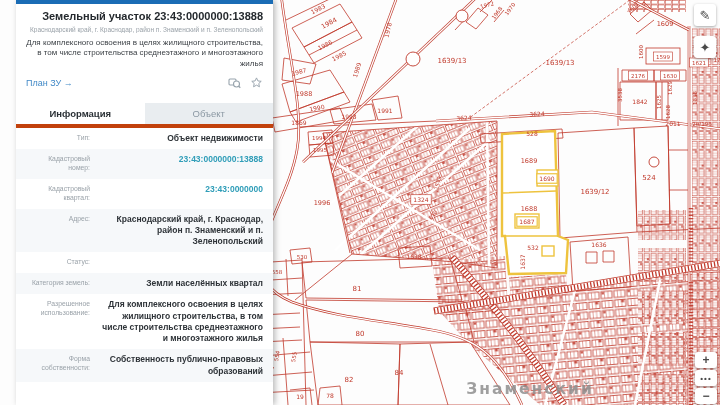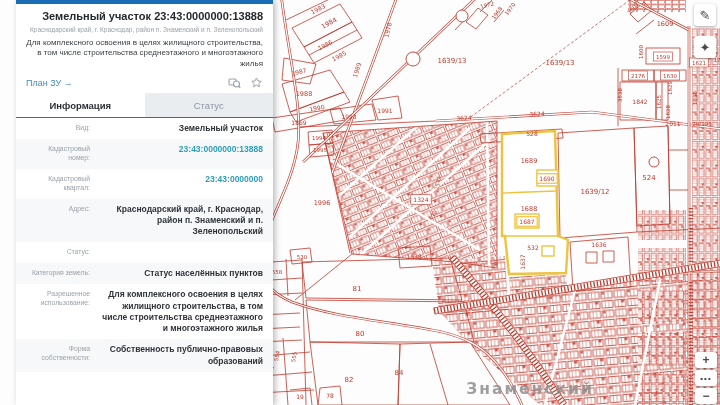--- a/index.html
+++ b/index.html
@@ -45,25 +45,25 @@
   .zoom-stack .dots{font-size:8px;letter-spacing:1px;}
 
   
   .panel{position:absolute;left:16px;top:0;width:257px;height:405px;background:#fff;
     box-shadow:2px 0 6px rgba(0,0,0,.28);overflow:hidden;z-index:10;text-align:right;}
   .panel-accent{height:4px;background:var(--accent);}
   .panel-head{padding:6px 10px 0 10px;}
   .panel-title{font-size:11px;font-weight:bold;color:#24292e;margin-bottom:4px;}
   .panel-subtitle{font-size:6.5px;color:#9aa2a9;white-space:nowrap;overflow:hidden;margin-bottom:5px;}
   .panel-desc{font-size:8px;line-height:1.3;color:#3a3f44;margin-bottom:7px;}
-  .link-row{display:flex;align-items:center;justify-content:space-between;margin-bottom:4px;}
+  .link-row{display:flex;align-items:center;justify-content:space-between;margin-bottom:14px;}
   .plan-link{font-size:9px;color:var(--blue);text-decoration:none;cursor:pointer;}
   .link-icons{display:flex;gap:9px;color:#98a4ad;}
   .link-icons svg{display:block;cursor:pointer;}
-  .tabs{display:flex;background:#e9edf0;height:25px;border-bottom:1px solid #c2410c;}
+  .tabs{display:flex;background:#e9edf0;height:25px;border-bottom:4px solid #c2410c;}
   .tab{flex:1;display:flex;align-items:center;justify-content:center;font-size:9.5px;
     color:#8b98a3;cursor:pointer;}
   .tab.active{background:#fff;color:#2b3136;font-weight:bold;}
   .rows .row{display:flex;}
   .rows .row:nth-child(even){background:#f6f8fa;}
   .row-label{width:78px;padding:6px 4px 6px 10px;font-size:6.8px;line-height:1.3;color:#9aa2a9;}
   .row-value{flex:1;padding:5px 10px 5px 2px;font-size:8.5px;line-height:1.32;
     color:#2e3338;font-weight:bold;}
   .row-value.link{color:var(--teal);font-weight:bold;cursor:pointer;}
 </style>
@@ -427,45 +427,45 @@
           <line x1="10.7" y1="10.2" x2="12.3" y2="11.8" stroke="currentColor" stroke-width="1.3"></line>
         </svg>
         <svg width="13" height="13" viewBox="0 0 24 24">
           <path d="M12 3.5 l2.6 5.6 6.1.7 -4.5 4.1 1.2 6 -5.4-3 -5.4 3 1.2-6 -4.5-4.1 6.1-.7 Z" fill="none" stroke="currentColor" stroke-width="1.8"></path>
         </svg>
       </span>
     </div>
   </div>
   <div class="tabs">
     <div class="tab active">Информация</div>
-    <div class="tab">Статус</div>
+    <div class="tab">Объект</div>
   </div>
   <div class="rows">
       <div class="row">
-        <div class="row-label">Вид:</div>
-        <div class="row-value">Земельный участок</div>
+        <div class="row-label">Тип:</div>
+        <div class="row-value">Объект недвижимости</div>
       </div>
       <div class="row">
         <div class="row-label">Кадастровый номер:</div>
         <div class="row-value link">23:43:0000000:13888</div>
       </div>
       <div class="row">
         <div class="row-label">Кадастровый квартал:</div>
         <div class="row-value link">23:43:0000000</div>
       </div>
       <div class="row">
         <div class="row-label">Адрес:</div>
         <div class="row-value">Краснодарский край, г. Краснодар, район п. Знаменский и п. Зеленопольский</div>
       </div>
       <div class="row">
         <div class="row-label">Статус:</div>
       </div>
       <div class="row">
         <div class="row-label">Категория земель:</div>
-        <div class="row-value">Статус населённых пунктов</div>
+        <div class="row-value">Земли населённых квартал</div>
       </div>
       <div class="row">
         <div class="row-label">Разрешенное использование:</div>
         <div class="row-value">Для комплексного освоения в целях жилищного строительства, в том числе строительства среднеэтажного и многоэтажного жилья</div>
       </div>
       <div class="row">
         <div class="row-label">Форма собственности:</div>
         <div class="row-value">Собственность публично-правовых образований</div>
       </div>
     </div>

